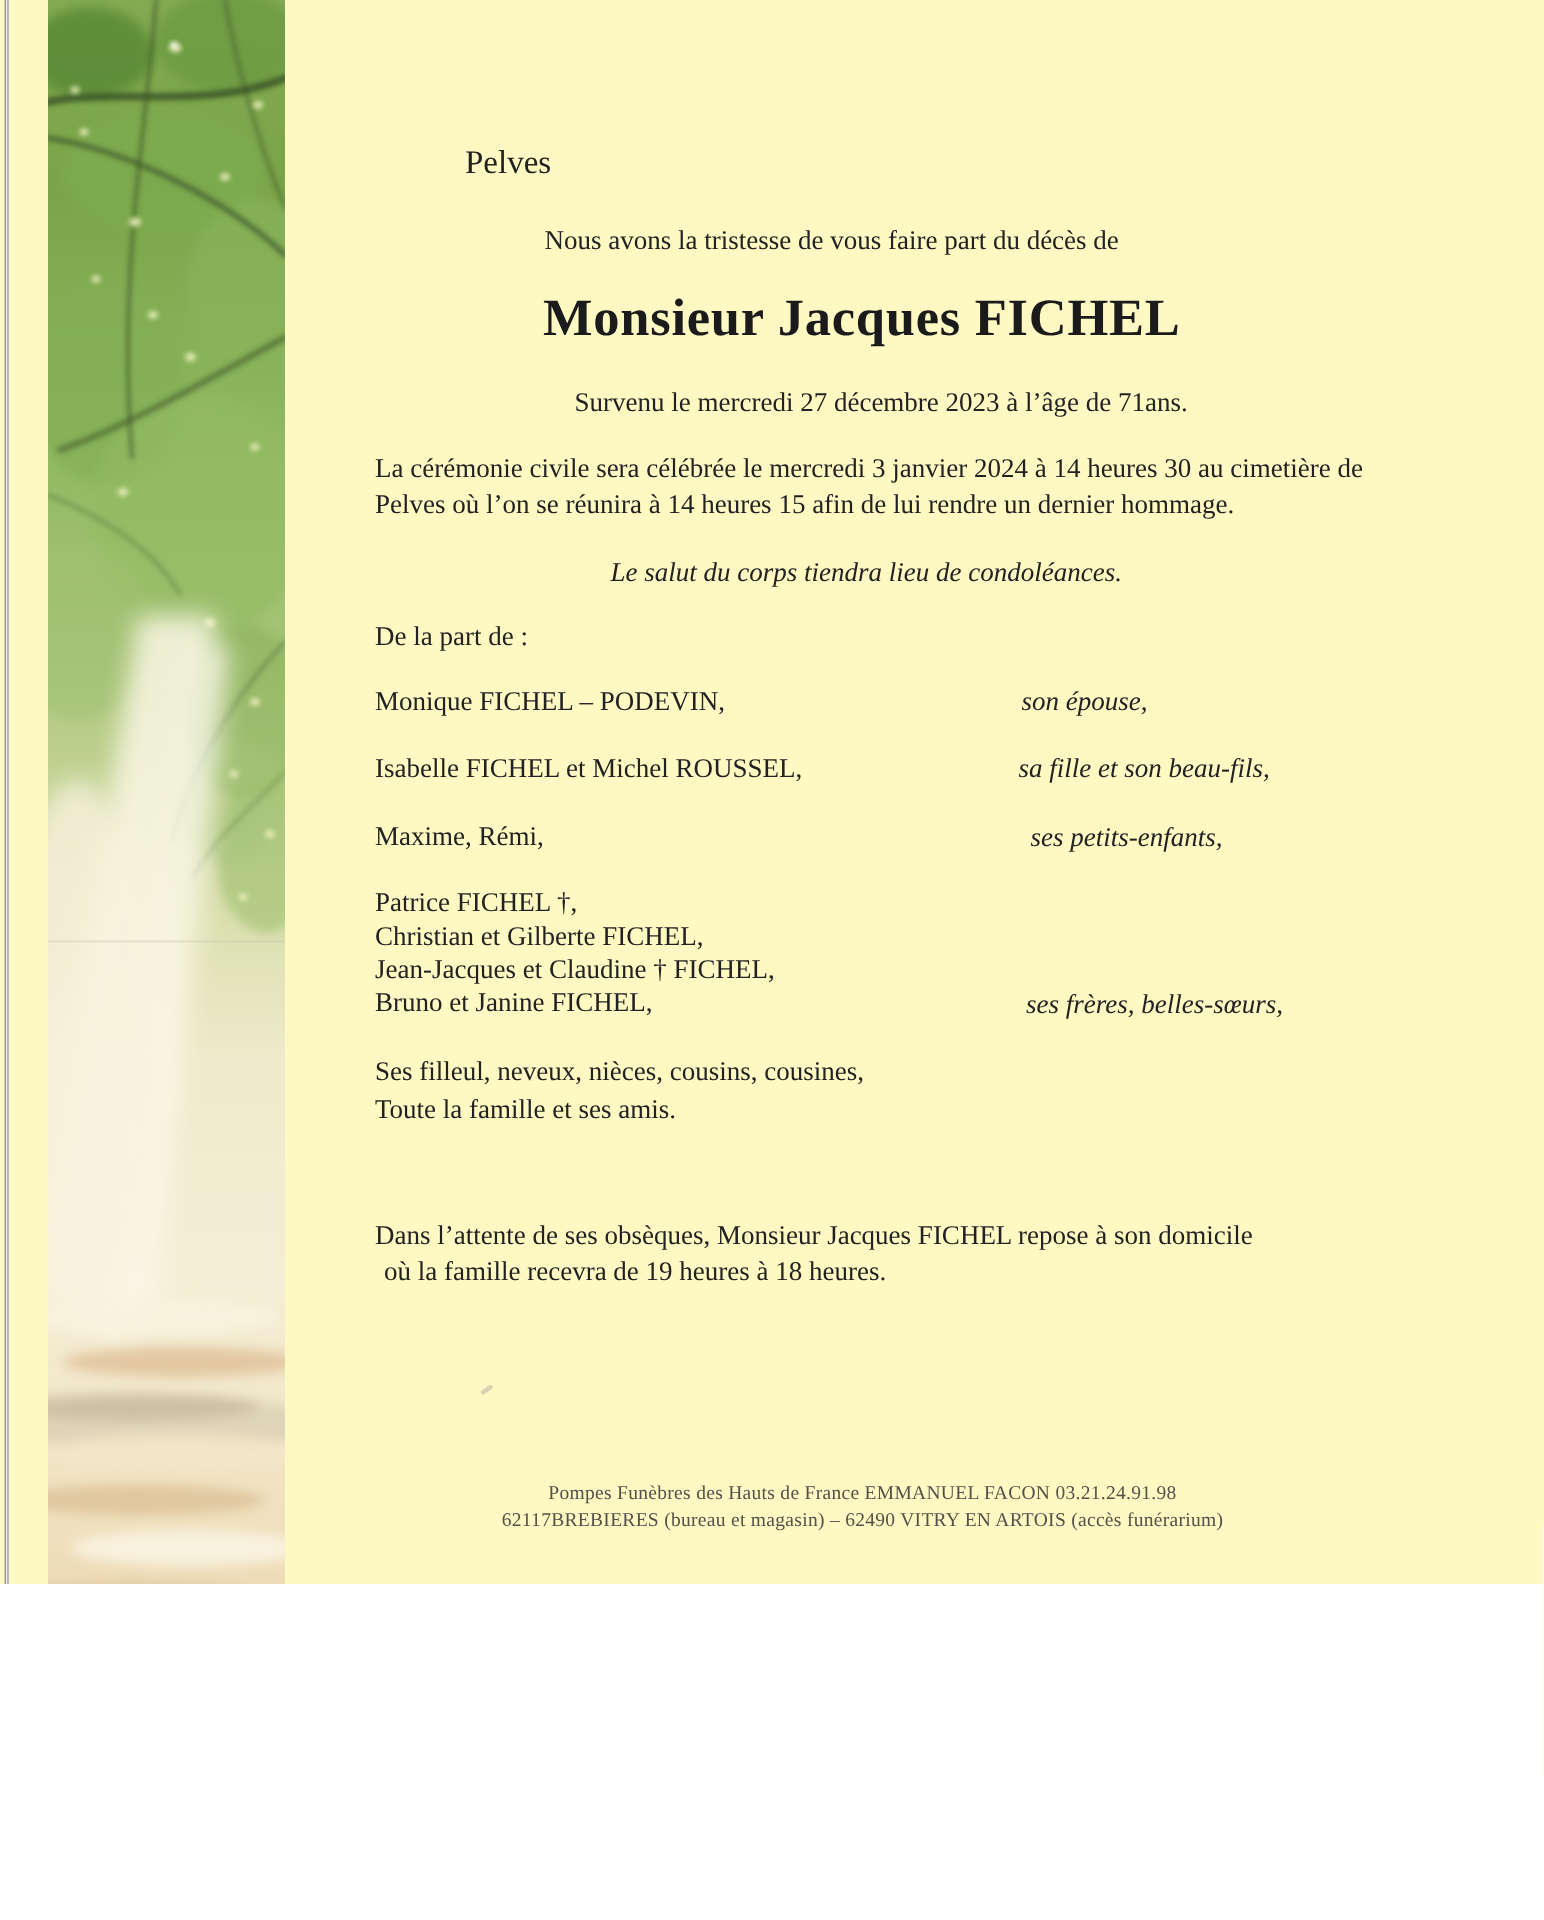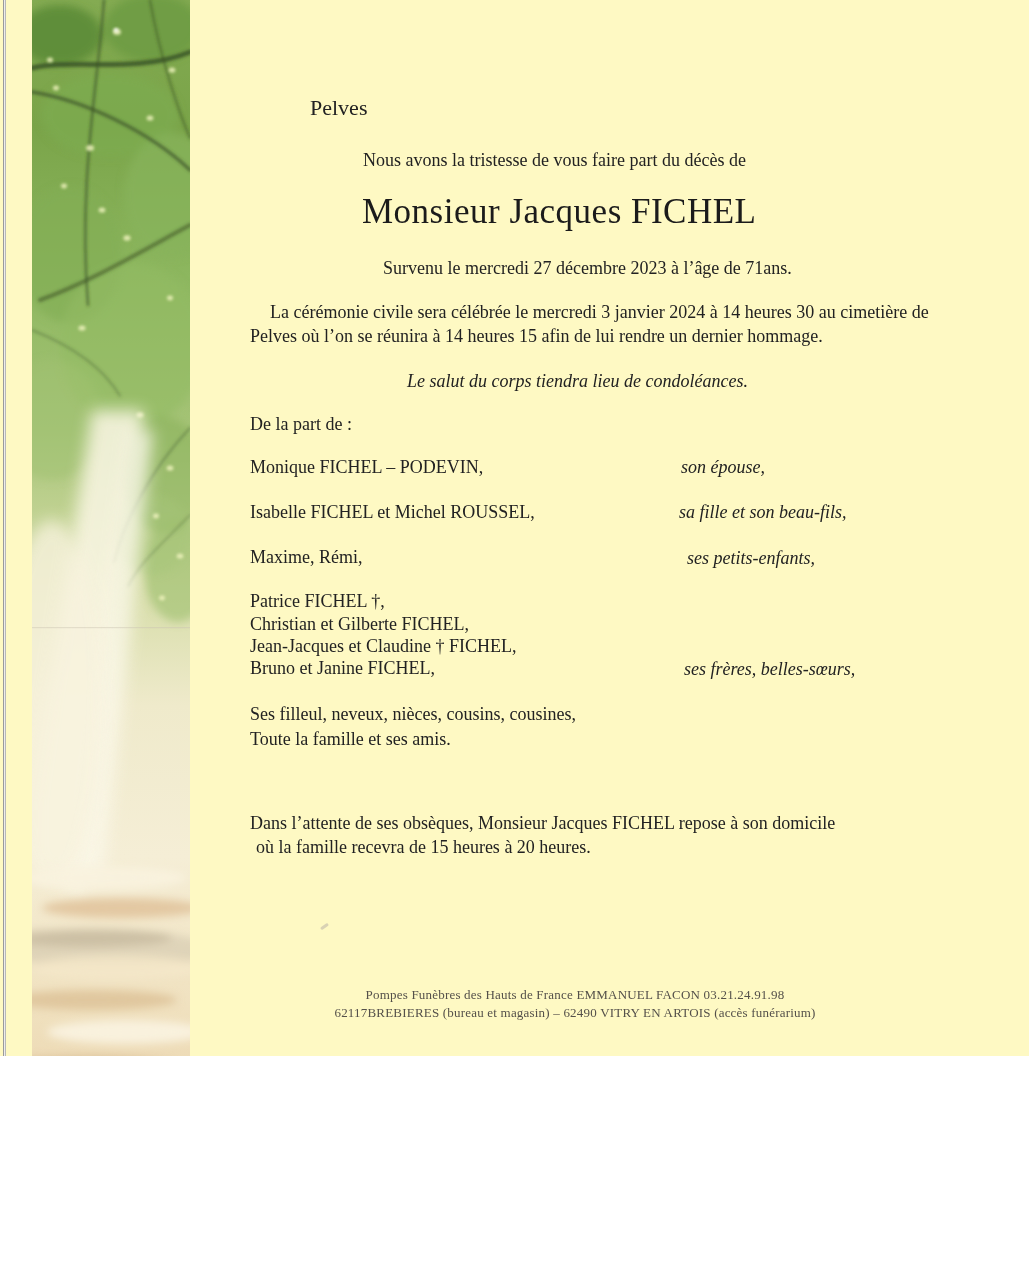--- a/index.html
+++ b/index.html
@@ -11,21 +11,21 @@
     overflow: hidden;
     font-family: "Liberation Serif", "DejaVu Serif", serif;
     color: #222222;
   }
   .abs { position: absolute; white-space: nowrap; }
   .txt  { font-size: 18px; line-height: 23px; }
   .ital { font-style: italic; margin-left: 24px; }
   .town { font-size: 22px; }
   .deceased {
     font-size: 35px;
-    font-weight: normal;
+    font-weight: bold;
     letter-spacing: 0.5px;
     color: #1b1b1b;
   }
   .footer-txt {
     font-size: 13px;
     line-height: 17px;
     color: #54504a;
     letter-spacing: 0.2px;
   }
   .footer-block {
@@ -170,21 +170,21 @@
   </div>
 
   <div class="abs town" style="left:310px; top:95px;">Pelves</div>
 
   <div class="abs txt" style="left:363px; top:149px;">Nous avons la tristesse de vous faire part du décès de</div>
 
   <div class="abs deceased" style="left:362px; top:192px;">Monsieur Jacques FICHEL</div>
 
   <div class="abs txt" style="left:383px; top:257px;">Survenu le mercredi 27 décembre 2023 à l’âge de 71ans.</div>
 
-  <div class="abs txt" style="left:250px; top:301px;margin-left:20px;">La cérémonie civile sera célébrée le mercredi 3 janvier 2024 à 14 heures 30 au cimetière de</div>
+  <div class="abs txt" style="left:250px; top:301px;">La cérémonie civile sera célébrée le mercredi 3 janvier 2024 à 14 heures 30 au cimetière de</div>
   <div class="abs txt" style="left:250px; top:325px;">Pelves où l’on se réunira à 14 heures 15 afin de lui rendre un dernier hommage.</div>
 
   <div class="abs txt ital" style="left:383px; top:370px;">Le salut du corps tiendra lieu de condoléances.</div>
 
   <div class="abs txt" style="left:250px; top:413px;">De la part de :</div>
 
   <div>
     <div class="abs txt" style="left:250px; top:456px;">Monique FICHEL – PODEVIN,</div>
     <div class="abs txt ital" style="left:657px; top:456px;">son épouse,</div>
 
@@ -201,19 +201,19 @@
     <div class="abs txt" style="left:250px; top:635px;">Jean-Jacques et Claudine † FICHEL,</div>
     <div class="abs txt" style="left:250px; top:657px;">Bruno et Janine FICHEL,</div>
     <div class="abs txt ital" style="left:660px; top:658px;">ses frères, belles-sœurs,</div>
   </div>
 
   <div class="abs txt" style="left:250px; top:703px;">Ses filleul, neveux, nièces, cousins, cousines,</div>
 
   <div class="abs txt" style="left:250px; top:728px;">Toute la famille et ses amis.</div>
 
   <div class="abs txt" style="left:250px; top:812px;">Dans l’attente de ses obsèques, Monsieur Jacques FICHEL repose à son domicile</div>
-  <div class="abs txt" style="left:256px; top:836px;">où la famille recevra de 15 heures à 20 heures.</div>
+  <div class="abs txt" style="left:256px; top:836px;">où la famille recevra de 19 heures à 18 heures.</div>
 
 
   <div class="footer-block footer-txt" style="top:968px;">Pompes Funèbres des Hauts de France EMMANUEL FACON 03.21.24.91.98</div>
   <div class="footer-block footer-txt" style="top:986px;">62117BREBIERES (bureau et magasin) – 62490 VITRY EN ARTOIS (accès funérarium)</div>
 
 </div>
 
 </body></html>

